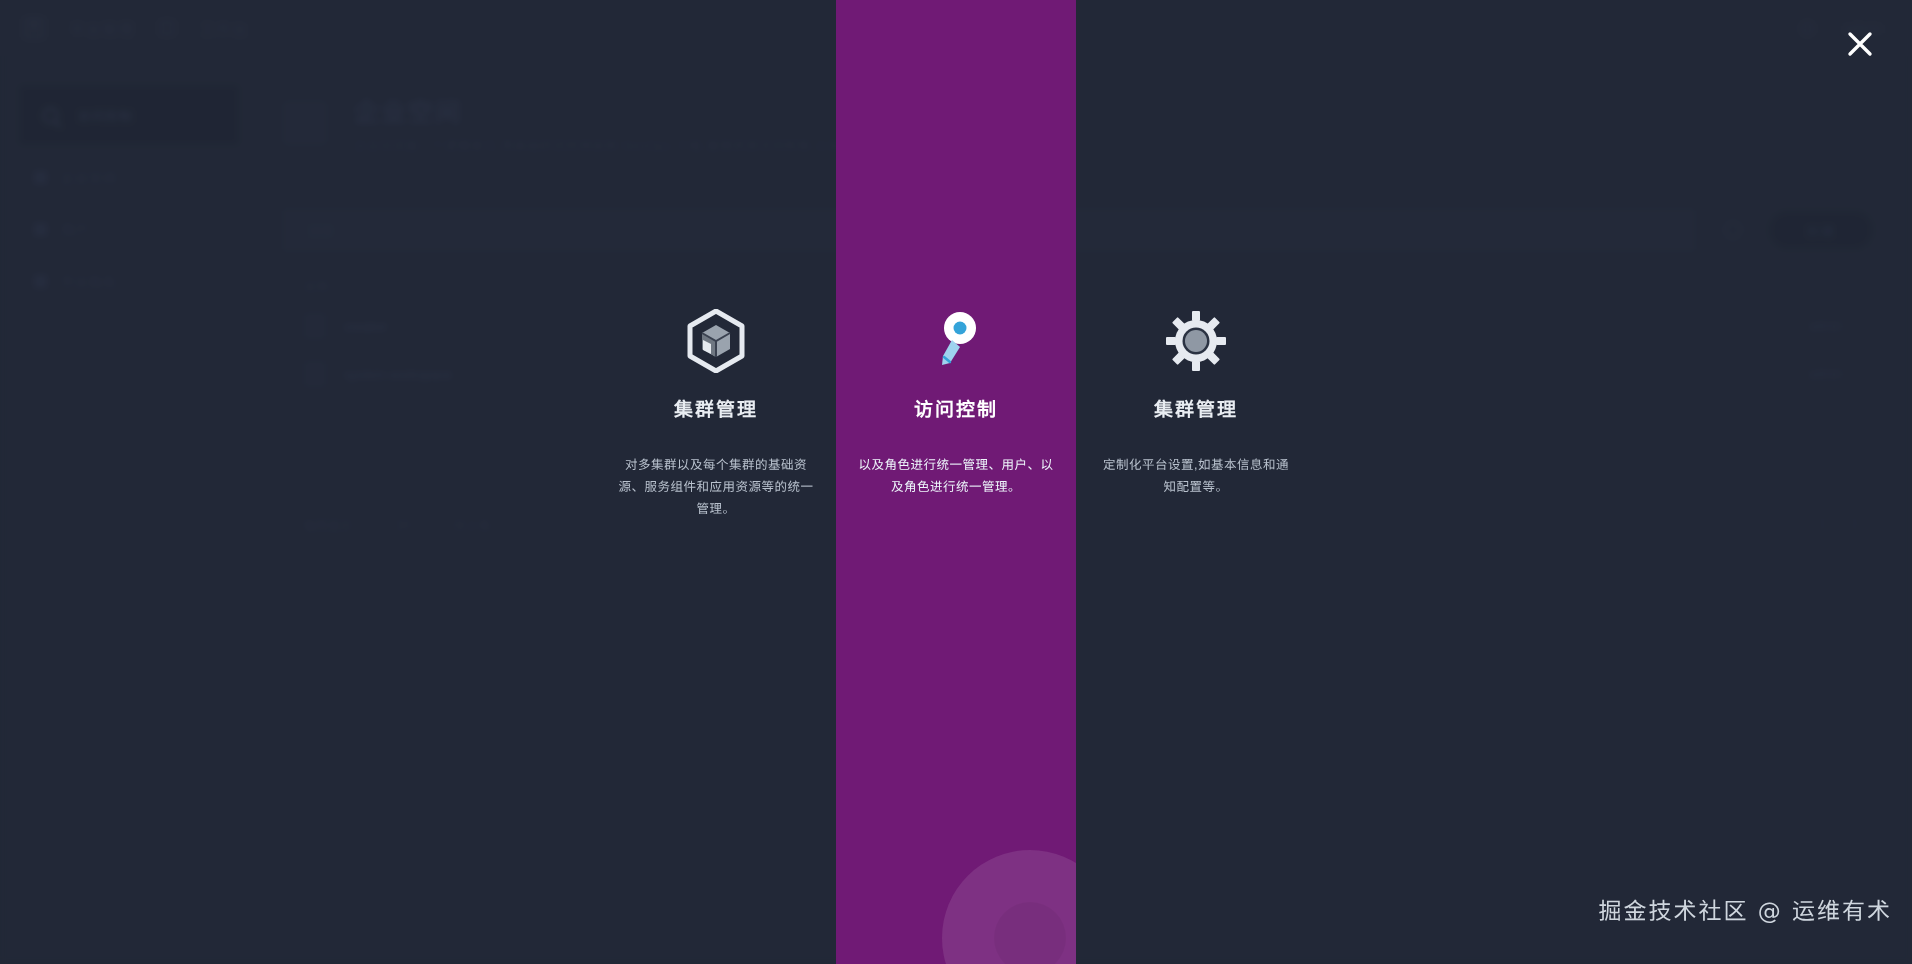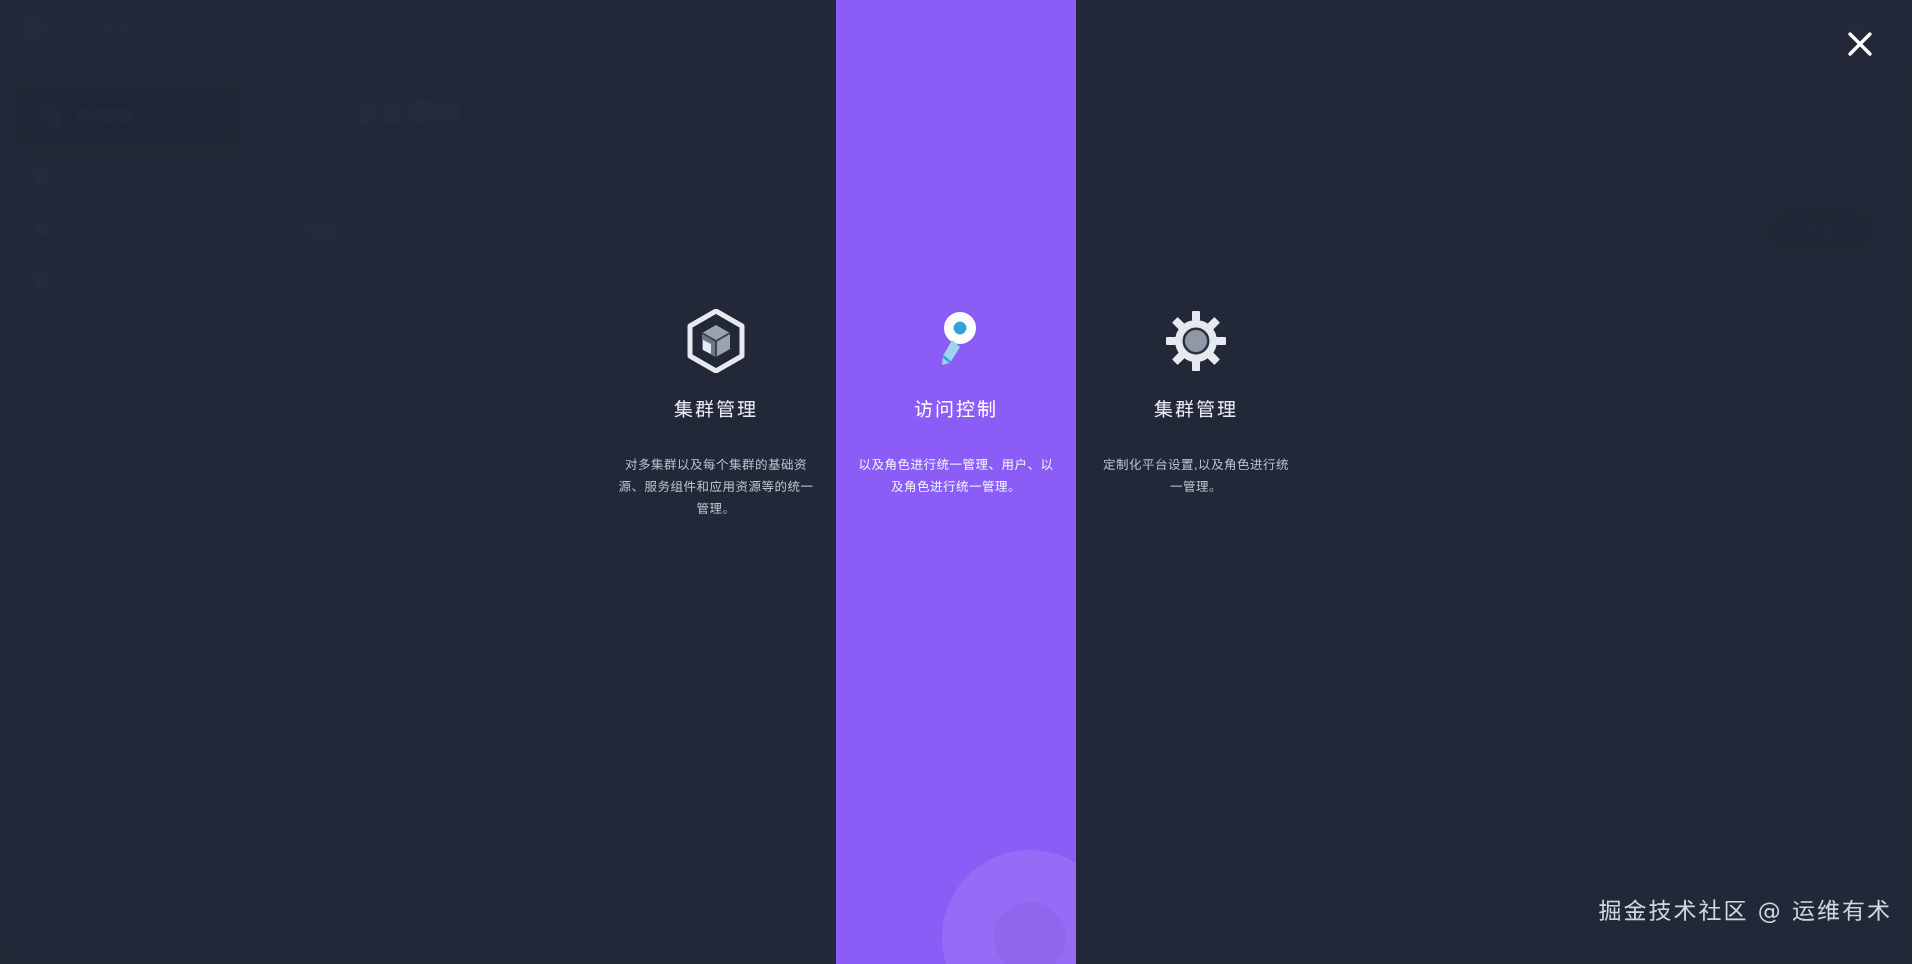--- a/index.html
+++ b/index.html
@@ -113,25 +113,25 @@
     display:flex; align-items:flex-start; justify-content:center;
   }
   .card {
     width:240px; height:964px;
     display:flex; flex-direction:column; align-items:center;
     padding-top:310px;
     text-align:center;
     position:relative;
   }
   .card.plain { background:transparent; }
-  .card.active { background:#8b5cf6; width:240px; overflow:hidden; }
+  .card.active { background:#701a75; width:240px; overflow:hidden; }
 
   .card-icon { height:62px; display:flex; align-items:center; justify-content:center; }
   .card-title {
-    margin-top:22px; font-size:19px; font-weight:normal; letter-spacing:2px;
+    margin-top:22px; font-size:19px; font-weight:bold; letter-spacing:2px;
     color:#e9edf2;
   }
   .card.active .card-title { color:#ffffff; }
   .card-desc {
     margin-top:34px; width:196px; font-size:12.5px; line-height:1.75;
     color:#b9c2ce; letter-spacing:0.5px;
   }
   .card.active .card-desc { color:#eef7fc; }
 
   .deco-ring {
@@ -288,21 +288,21 @@
               <rect x="26" y="51" width="8" height="10" rx="1" transform="rotate(45 30 31)"></rect>
               <rect x="0" y="27" width="10" height="8" rx="1" transform="rotate(45 30 31)"></rect>
               <rect x="50" y="27" width="10" height="8" rx="1" transform="rotate(45 30 31)"></rect>
             </g>
           </g>
           <circle cx="30" cy="31" r="13.5" fill="#2a3242"></circle>
           <circle cx="30" cy="31" r="11" fill="#8f98a4"></circle>
         </svg>
       </div>
       <div class="card-title">集群管理</div>
-      <div class="card-desc">定制化平台设置,以及角色进行统一管理。</div>
+      <div class="card-desc">定制化平台设置,如基本信息和通知配置等。</div>
     </div>
 
   </div>
 
   <div id="close-btn">
     <svg width="26" height="26" viewBox="0 0 26 26">
       <path d="M3 3 L23 23 M23 3 L3 23" stroke="#ffffff" stroke-width="3.4" stroke-linecap="round"></path>
     </svg>
   </div>
 

